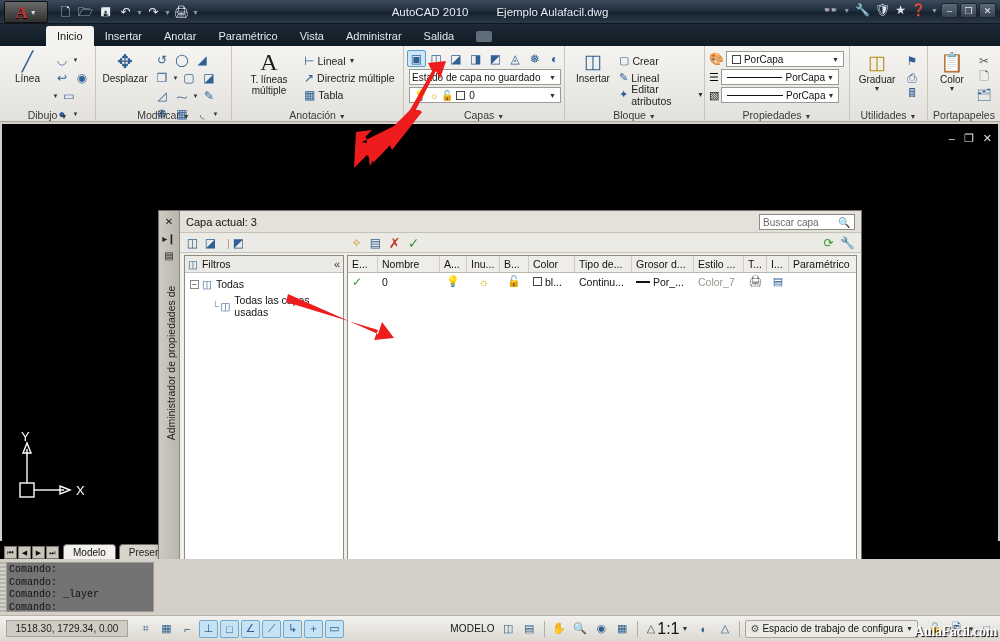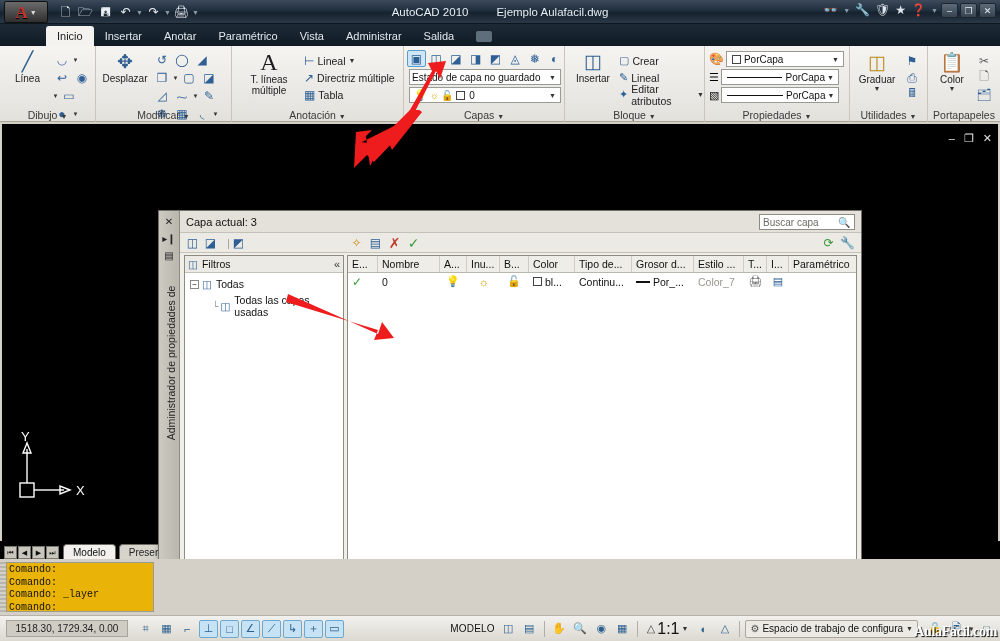--- a/index.html
+++ b/index.html
@@ -140,21 +140,21 @@
   }
   .mtab.on{ background:#f2f1ee; color:#111; }
   .mtab.off{ background:#d7d4cc; color:#222; }
   
   #cmdline{
     position:absolute; left:0; top:559px; width:1000px; height:56px;
     background:#d4d0c8;
   }
   #cmdbox{
     position:absolute; left:6px; top:3px; width:148px; height:50px;
-    background:#eab308; border:1px solid #9a9a94;
+    background:#737373; border:1px solid #9a9a94;
     font-family:"Liberation Mono", monospace; font-size:10px;
     color:#111; padding:1px 2px; overflow:hidden; line-height:12.5px;
   }
   #cmdgrip{ position:absolute; left:0; top:3px; width:6px; height:50px;
     background:repeating-linear-gradient(to bottom,#b8b5ad 0 2px,#d4d0c8 2px 4px);}
   
   #statusbar{
     position:absolute; left:0; top:615px; width:1000px; height:26px;
     background:linear-gradient(to bottom,#f2f1ee,#dcd9d1);
     border-top:1px solid #b5b2a9;

